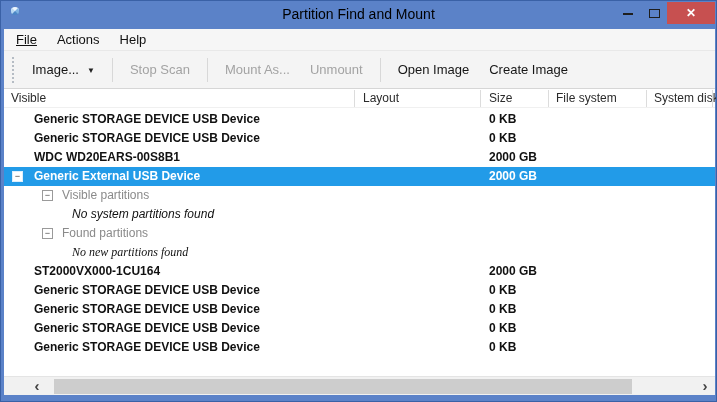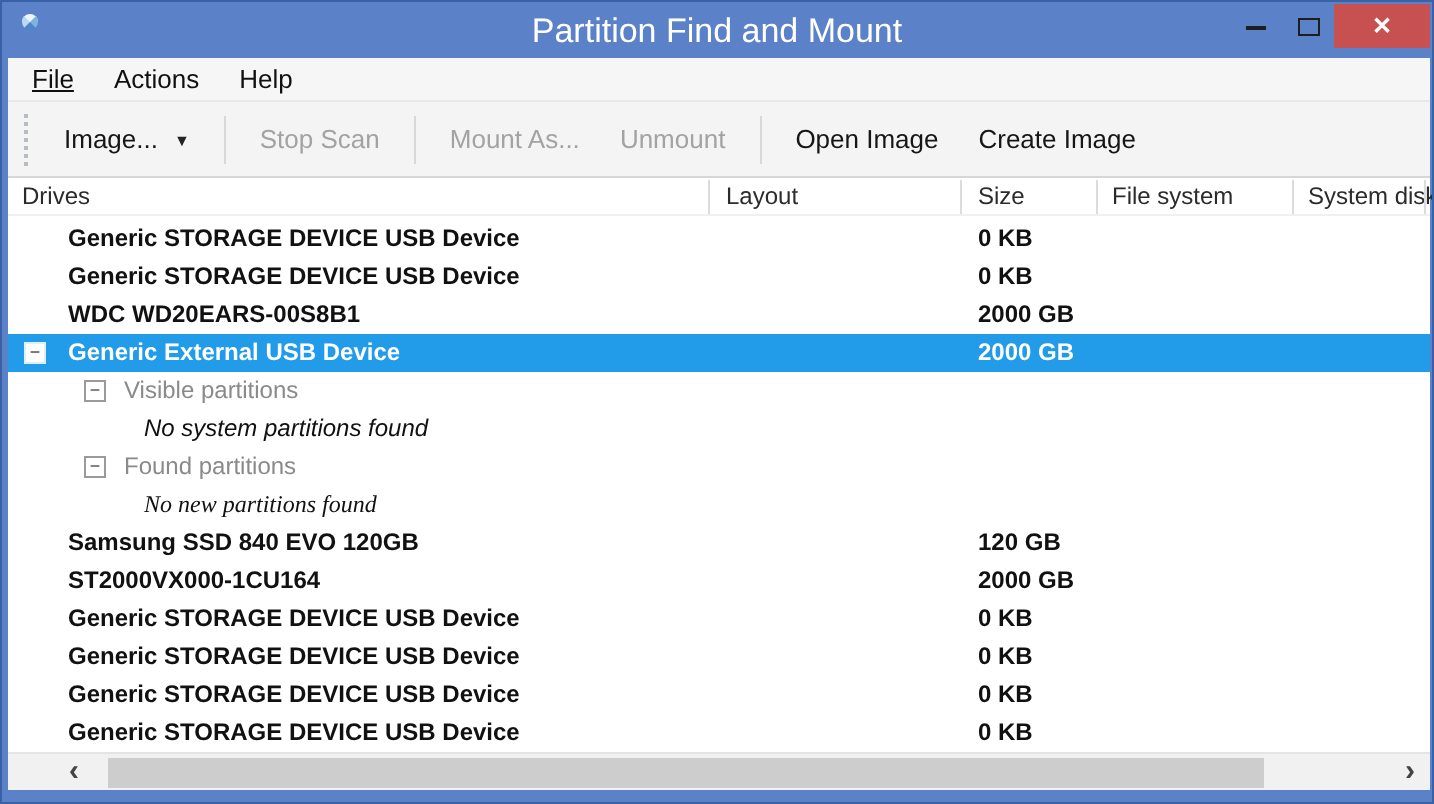--- a/index.html
+++ b/index.html
@@ -12,21 +12,21 @@
   }
   
   .titlebar{position:absolute;left:1px;top:1px;right:1px;height:27px;}
   .app-icon{
     position:absolute;left:9px;top:5px;width:8px;height:8px;
     border:4px solid;border-color:#eef6fd #7fb2e2 #4c86c6 #b9d8f2;
     border-radius:50%;
   }
   .win-title{
     position:absolute;left:0;right:0;top:4px;text-align:center;
-    font-size:17px;color:#ffffff;
+    font-size:14px;color:#000000;
   }
   .win-controls{position:absolute;right:0;top:0;height:22px;display:flex;}
   .win-btn{display:flex;align-items:center;justify-content:center;width:26px;height:22px;cursor:default;}
   .min-glyph{width:10px;border-bottom:2px solid #1e1e1e;margin-top:1px;}
   .max-glyph{width:11px;height:9px;border:1px solid #1e1e1e;}
   .close-btn{width:48px;background:#c75050;}
   .close-glyph{color:#fff;font-size:12px;font-weight:bold;line-height:12px;}
   
   .content{
     position:absolute;left:3px;top:28px;width:711px;height:366px;
@@ -123,21 +123,21 @@
       <span class="tb-btn disabled">Stop Scan</span>
       <span class="tb-sep"></span>
       <span class="tb-btn disabled">Mount As...</span>
       <span class="tb-btn disabled">Unmount</span>
       <span class="tb-sep"></span>
       <span class="tb-btn">Open Image</span>
       <span class="tb-btn">Create Image</span>
     </div>
 
     <div class="colheader">
-      <span class="col-label" style="left:7px">Drives</span>
+      <span class="col-label" style="left:7px">Visible</span>
       <span class="col-label" style="left:359px">Layout</span>
       <span class="col-label" style="left:485px">Size</span>
       <span class="col-label" style="left:552px">File system</span>
       <span class="col-label" style="left:650px">System disk</span>
       <span class="col-sep" style="left:350px"></span>
       <span class="col-sep" style="left:476px"></span>
       <span class="col-sep" style="left:544px"></span>
       <span class="col-sep" style="left:642px"></span>
       <span class="col-sep" style="left:708px"></span>
     </div>
@@ -168,24 +168,20 @@
           <span class="rname" style="left: 68px;">No system partitions found</span>
         </div>
         <div class="row group">
           <span class="exp" style="left: 38px;">−</span>
           <span class="rname" style="left: 58px;">Found partitions</span>
         </div>
         <div class="row note">
           <span class="rname" style="left: 68px; font-family: Liberation Serif, serif;">No new partitions found</span>
         </div>
         <div class="row device">
-          <span class="rname" style="left: 30px;">Samsung SSD 840 EVO 120GB</span>
-          <span class="rsize">120 GB</span>
-        </div>
-        <div class="row device">
           <span class="rname" style="left: 30px;">ST2000VX000-1CU164</span>
           <span class="rsize">2000 GB</span>
         </div>
         <div class="row device">
           <span class="rname" style="left: 30px;">Generic STORAGE DEVICE USB Device</span>
           <span class="rsize">0 KB</span>
         </div>
         <div class="row device">
           <span class="rname" style="left: 30px;">Generic STORAGE DEVICE USB Device</span>
           <span class="rsize">0 KB</span>

